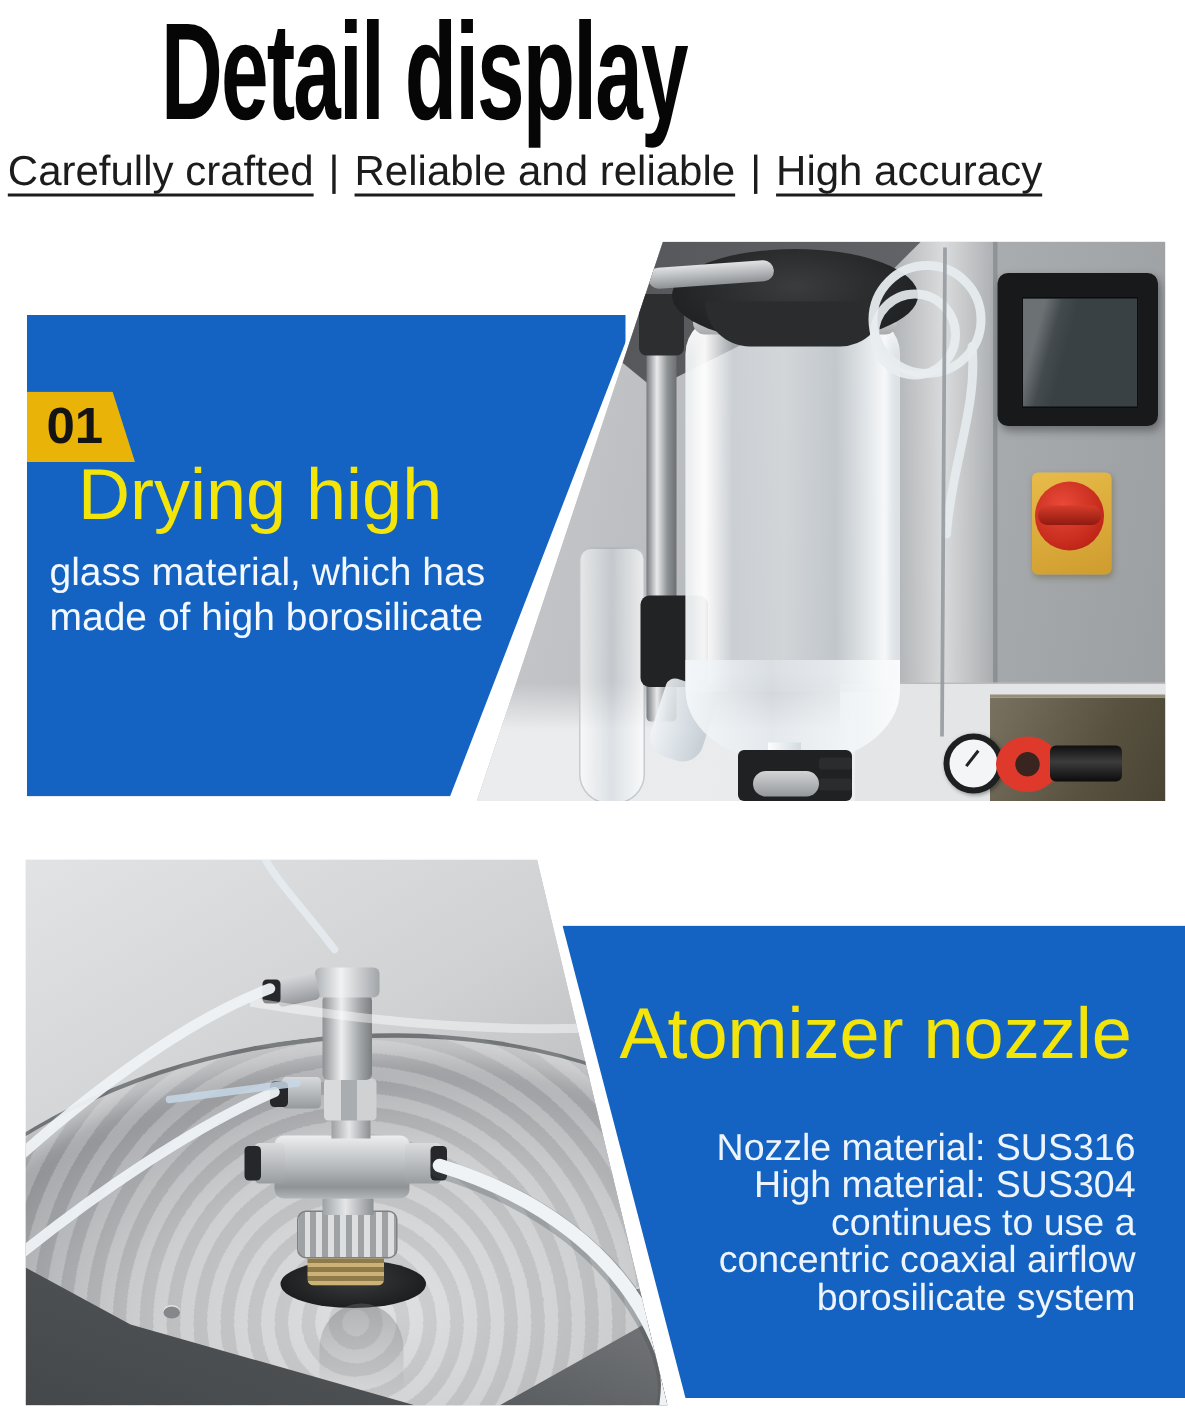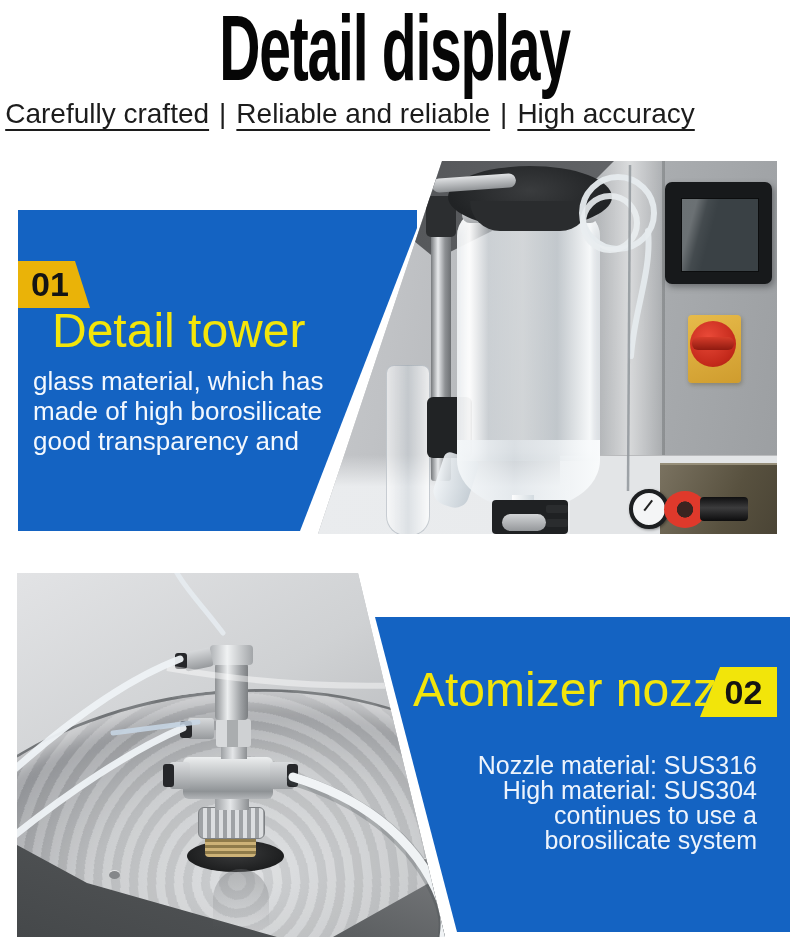--- a/index.html
+++ b/index.html
@@ -1,21 +1,21 @@
 <!DOCTYPE html>
 <html><head>
 <meta charset="utf-8">
 <style>
   html,body{margin:0;padding:0;background:#fff;}
   .page{position:relative;width:790px;height:946px;background:#ffffff;overflow:hidden;
         font-family:"Liberation Sans","DejaVu Sans",sans-serif;}
   .abs{position:absolute;}
 
   
-  .title-wrap{position:absolute;top:2px;left:0;width:790px;text-align:center;}
+  .title-wrap{position:absolute;top:2px;left:0;width:790px;text-align:left;}
   .title{display:inline-block;font-size:92px;line-height:1.02;font-weight:800;color:#060606;
          letter-spacing:-2px;transform:scale(0.62,1);transform-origin:50% 0;white-space:nowrap;}
   .taglines{position:absolute;top:98px;left:0;width:700px;text-align:center;font-size:28px;
             color:#1c1c1c;white-space:nowrap;}
   .tag{text-decoration:underline;text-decoration-thickness:2px;text-underline-offset:6px;}
   .pipe{margin:0 10px;text-decoration:none;}
 
   
   .photo1{position:absolute;left:0;top:161px;width:777px;height:373px;
           clip-path:polygon(442px 0,777px 0,777px 373px,318px 373px);background:#c6c8ca;}
@@ -204,25 +204,24 @@
       <circle cx="610" cy="62" r="27" fill="none" stroke="#e9edf0" stroke-width="6" opacity="0.9"></circle>
       <path d="M 648 70 C 652 110, 634 150, 631 195" fill="none" stroke="#e6ebee" stroke-width="6" stroke-linecap="round" opacity="0.9"></path>
       <path d="M 630 4 L 628 330" fill="none" stroke="rgba(145,150,155,0.85)" stroke-width="2.5"></path>
     </svg>
   </div>
 
   <div class="blue1">
     <div class="badge1">
       <span>01</span>
     </div>
-    <div class="h1">Detail tower</div>
+    <div class="h1">Drying high</div>
     <div class="para1">
       <div>glass material, which has</div>
       <div>made of high borosilicate</div>
-      <div>good transparency and</div>
     </div>
   </div>
 
   <div class="photo2">
     <div class="p2-bg"></div>
     <div class="p2-lid"></div>
     <div class="p2-sideband"></div>
     <div class="p2-rightdark"></div>
     <div class="p2-bolt1"></div>
     <div class="p2-bolt2"></div>
@@ -250,24 +249,22 @@
       <path d="M -2 196 C 50 150, 110 106, 163 86" fill="none" stroke="rgba(238,242,245,0.95)" stroke-width="7" stroke-linecap="round"></path>
       <path d="M -2 262 C 48 222, 112 178, 166 155" fill="none" stroke="rgba(238,242,245,0.95)" stroke-width="7" stroke-linecap="round"></path>
       <path d="M 96 160 L 181 149" fill="none" stroke="rgba(200,215,230,0.85)" stroke-width="5" stroke-linecap="round"></path>
       <path d="M 276 206 C 336 224, 398 262, 424 330 C 430 348, 428 358, 427 366" fill="none" stroke="rgba(70,75,80,0.28)" stroke-width="13" stroke-linecap="round"></path>
       <path d="M 276 204 C 336 222, 398 260, 424 328 C 430 346, 428 356, 427 364" fill="none" stroke="#f0f3f5" stroke-width="9" stroke-linecap="round"></path>
     </svg>
   </div>
 
   <div class="blue2">
     <div class="h2">Atomizer nozzle</div>
-    <div class="badge2">
-      <span>02</span>
-    </div>
     <div class="para2">
       <div>Nozzle material: SUS316</div>
       <div>High material: SUS304</div>
       <div>continues to use a</div>
+      <div>concentric coaxial airflow</div>
       <div>borosilicate system</div>
     </div>
   </div>
 
 </div>
 
 </body></html>

